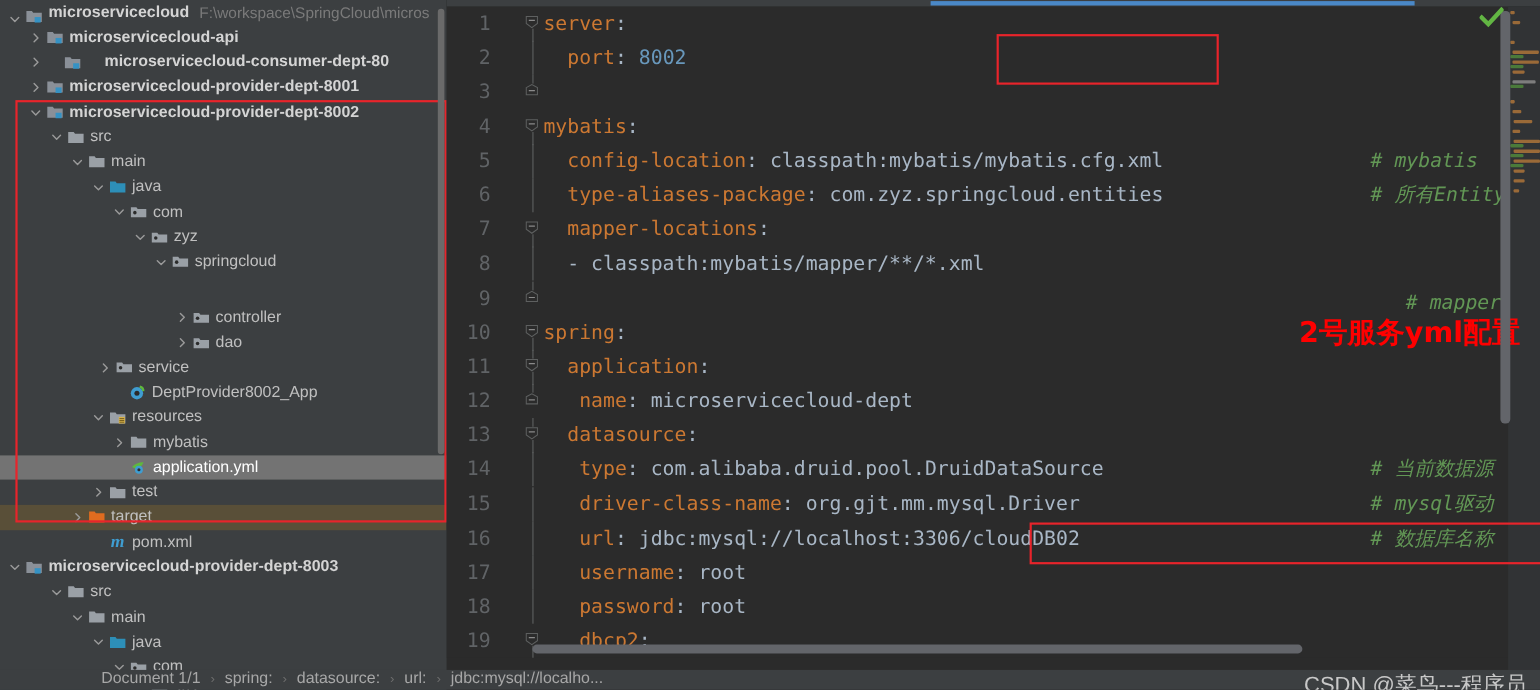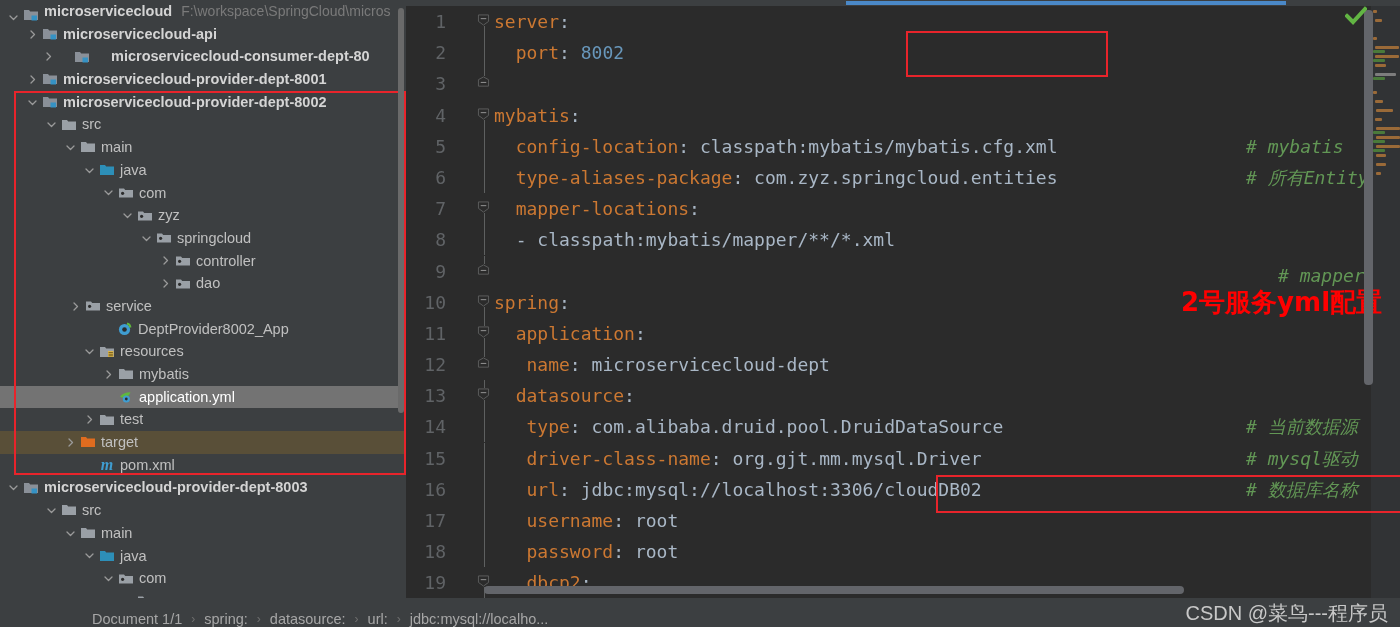--- a/index.html
+++ b/index.html
@@ -270,24 +270,24 @@
     height: 3px;
     border-radius: 1px;
   }
 
   
   #statusbar {
     position: absolute;
     left: 0;
     bottom: 0;
     width: 100%;
-    height: 29px;
+    height: 18px;
     background: #3c3f41;
     display: flex;
-    align-items: flex-end;
+    align-items: flex-start;
     z-index: 10;
   }
   #breadcrumb {
     display: flex;
     align-items: center;
     margin-left: 90px;
     font-size: 14.5px;
     color: #a7a7a7;
     white-space: nowrap;
   }
@@ -334,21 +334,21 @@
             </svg>
           </span>
           <span class="ico">
             <svg width="16" height="16" viewBox="0 0 16 16">
               <path d="M1,3 h5 l1.2,1.6 H15 V13 H1 Z" fill="#8a9098"></path>
               <rect x="8.5" y="8.5" width="5.5" height="5" fill="#3592c4"></rect>
             </svg>
           </span>
           <span class="lbl bold">microservicecloud-api</span>
         </div>
-        <div class="tree-row" style="padding-left: 41px; gap: 16px;">
+        <div class="tree-row" style="padding-left: 25px; gap: 16px;">
           <span class="arrow">
             <svg width="11" height="11" viewBox="0 0 11 11">
               <path d="M4,2 L7.5,5.5 L4,9" stroke="#9a9a9a" stroke-width="1.3" fill="none" stroke-linecap="round" stroke-linejoin="round"></path>
             </svg>
           </span>
           <span class="ico">
             <svg width="16" height="16" viewBox="0 0 16 16">
               <path d="M1,3 h5 l1.2,1.6 H15 V13 H1 Z" fill="#8a9098"></path>
               <rect x="8.5" y="8.5" width="5.5" height="5" fill="#3592c4"></rect>
             </svg>
@@ -457,21 +457,21 @@
             </svg>
           </span>
           <span class="ico">
             <svg width="16" height="16" viewBox="0 0 16 16">
               <path d="M1,3.5 h5 l1.2,1.6 H15 V12.5 H1 Z" fill="#9aa0a6"></path>
               <circle cx="4.6" cy="8.3" r="1.6" fill="#2b2b2b"></circle>
             </svg>
           </span>
           <span class="lbl">springcloud</span>
         </div>
-        <div class="tree-row" style="padding-left: 158px;">
+        <div class="tree-row" style="padding-left: 158px; margin-top: 28px;">
           <span class="arrow">
             <svg width="11" height="11" viewBox="0 0 11 11">
               <path d="M4,2 L7.5,5.5 L4,9" stroke="#9a9a9a" stroke-width="1.3" fill="none" stroke-linecap="round" stroke-linejoin="round"></path>
             </svg>
           </span>
           <span class="ico">
             <svg width="16" height="16" viewBox="0 0 16 16">
               <path d="M1,3.5 h5 l1.2,1.6 H15 V12.5 H1 Z" fill="#9aa0a6"></path>
               <circle cx="4.6" cy="8.3" r="1.6" fill="#2b2b2b"></circle>
             </svg>
@@ -485,21 +485,21 @@
             </svg>
           </span>
           <span class="ico">
             <svg width="16" height="16" viewBox="0 0 16 16">
               <path d="M1,3.5 h5 l1.2,1.6 H15 V12.5 H1 Z" fill="#9aa0a6"></path>
               <circle cx="4.6" cy="8.3" r="1.6" fill="#2b2b2b"></circle>
             </svg>
           </span>
           <span class="lbl">dao</span>
         </div>
-        <div class="tree-row" style="padding-left: 68px;">
+        <div class="tree-row" style="padding-left: 88px;">
           <span class="arrow">
             <svg width="11" height="11" viewBox="0 0 11 11">
               <path d="M4,2 L7.5,5.5 L4,9" stroke="#9a9a9a" stroke-width="1.3" fill="none" stroke-linecap="round" stroke-linejoin="round"></path>
             </svg>
           </span>
           <span class="ico">
             <svg width="16" height="16" viewBox="0 0 16 16">
               <path d="M1,3.5 h5 l1.2,1.6 H15 V12.5 H1 Z" fill="#9aa0a6"></path>
               <circle cx="4.6" cy="8.3" r="1.6" fill="#2b2b2b"></circle>
             </svg>

